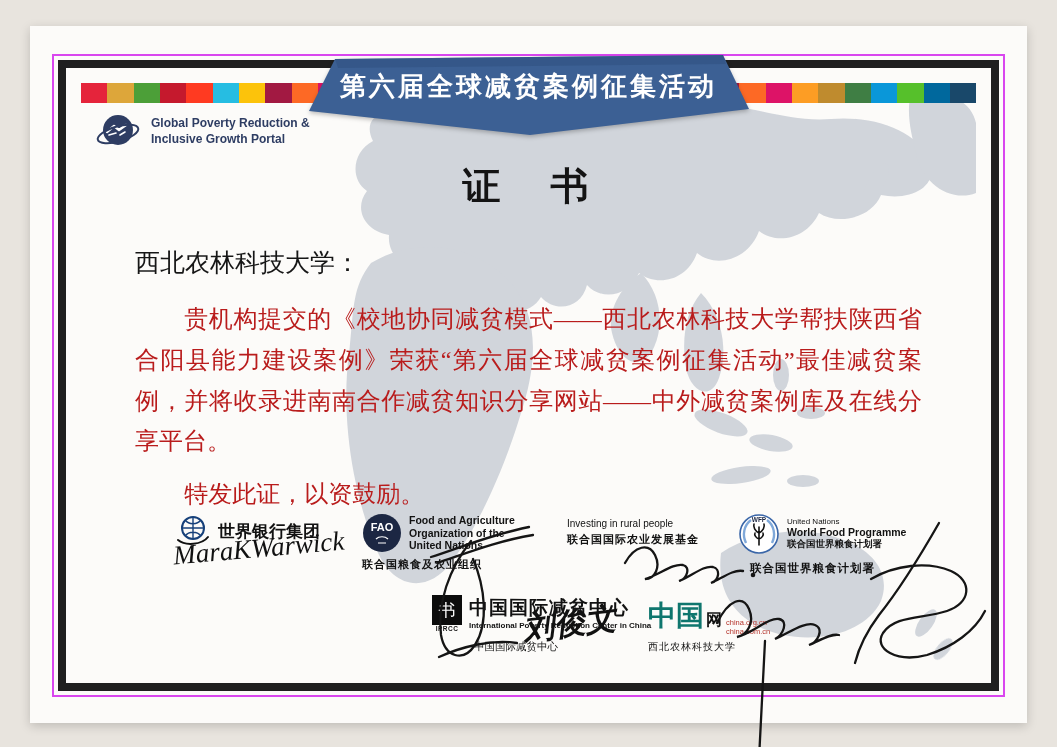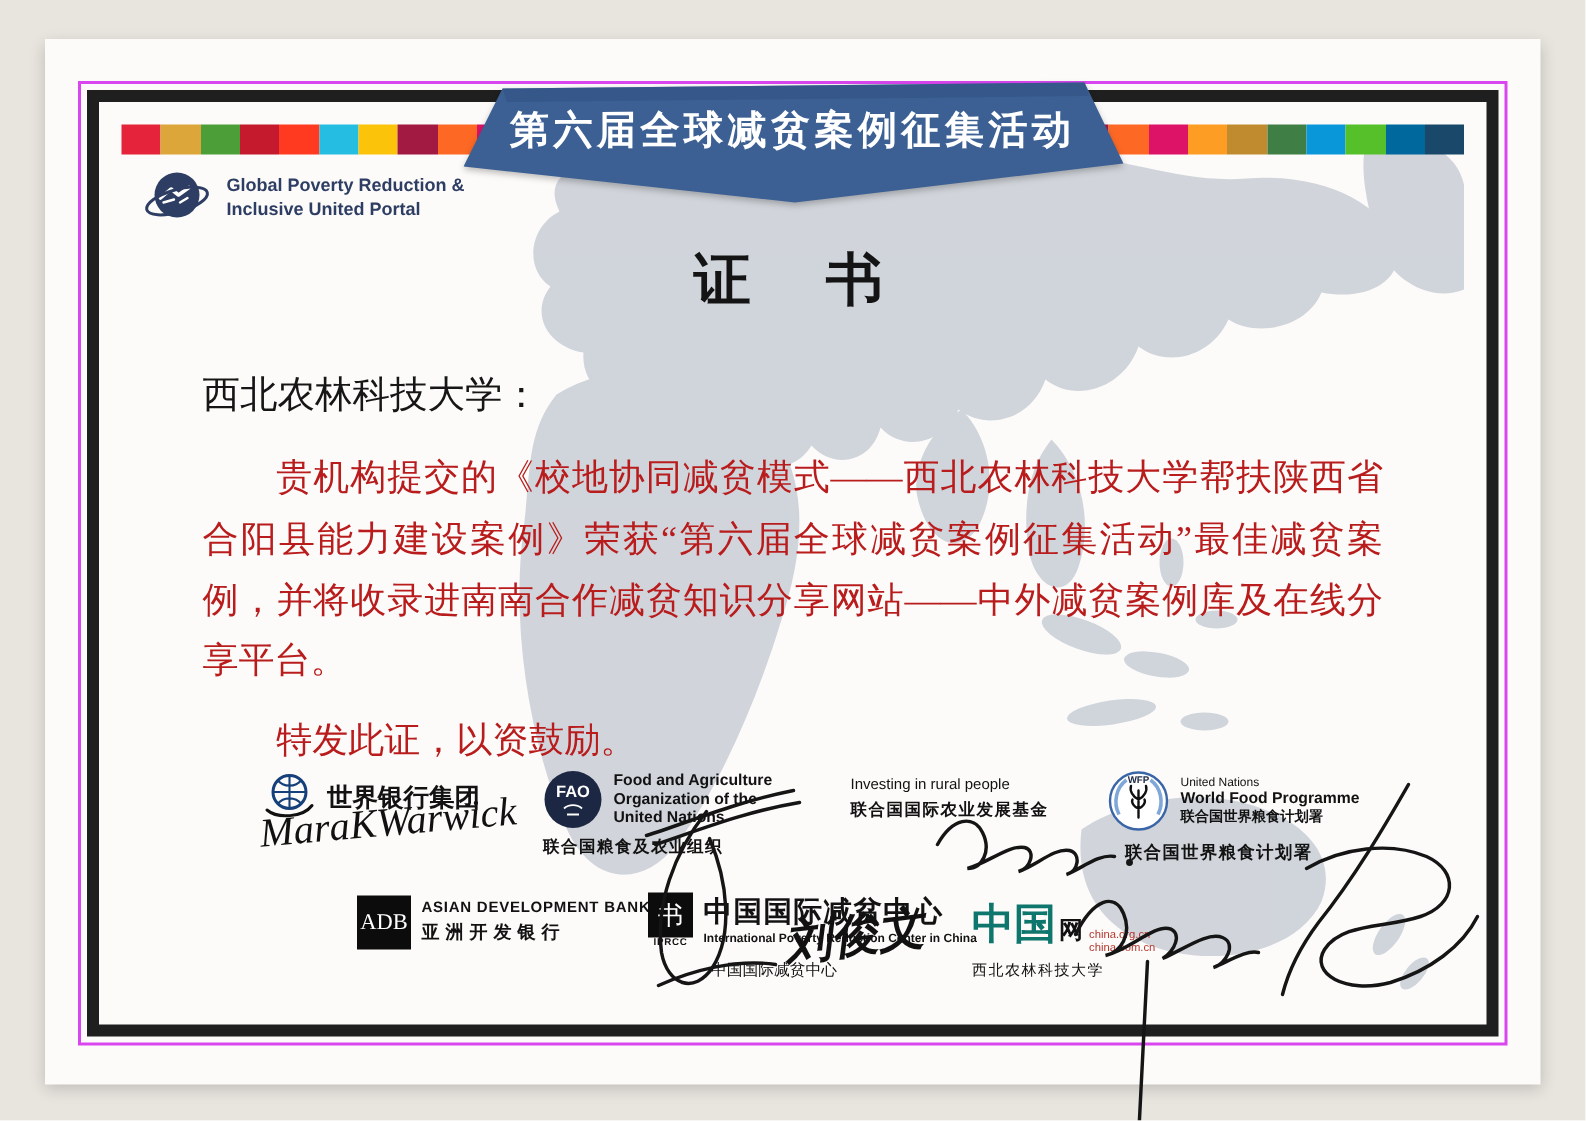--- a/index.html
+++ b/index.html
@@ -165,21 +165,21 @@
 
       <div class="portal">
         <svg width="46" height="46" viewBox="0 0 46 46">
           <circle cx="23" cy="21" r="15" fill="#2e3d63"></circle>
           <path d="M12,23 L19,17 L24,21 L31,16" stroke="#ffffff" stroke-width="2.4" fill="none" stroke-linecap="round" stroke-linejoin="round"></path>
           <path d="M14,26 L21,24 M25,26 L30,23" stroke="#ffffff" stroke-width="1.6" fill="none" stroke-linecap="round"></path>
           <ellipse cx="23" cy="25" rx="21" ry="7.5" fill="none" stroke="#2e3d63" stroke-width="2" transform="rotate(-16 23 25)"></ellipse>
         </svg>
         <div class="portal-text" style="color: rgb(46, 61, 99);">
           <div>Global Poverty Reduction &amp;</div>
-          <div>Inclusive United Portal</div>
+          <div>Inclusive Growth Portal</div>
         </div>
       </div>
 
       <div class="cert-title">证　书</div>
       <div class="addressee">西北农林科技大学：</div>
       <p class="body-par">贵机构提交的《校地协同减贫模式——西北农林科技大学帮扶陕西省合阳县能力建设案例》荣获“第六届全球减贫案例征集活动”最佳减贫案例，并将收录进南南合作减贫知识分享网站——中外减贫案例库及在线分享平台。</p>
       <p class="body-par closing">特发此证，以资鼓励。</p>
 
       <div class="org" style="left:94px; top:430px;">
         <div class="org-row">
@@ -224,31 +224,20 @@
           </svg>
           <div>
             <div class="wfp-en1">United Nations</div>
             <div class="wfp-en2">World Food Programme</div>
             <div class="wfp-cnl serifcn">联合国世界粮食计划署</div>
           </div>
         </div>
         <div class="wfp-cn serifcn">联合国世界粮食计划署</div>
       </div>
 
-      <div class="org" style="left:157px; top:514px;">
-        <div class="org-row">
-          <div class="adb-box">
-            <span>ADB</span>
-          </div>
-          <div>
-            <div class="adb-en">ASIAN DEVELOPMENT BANK</div>
-            <div class="adb-cn">亚洲开发银行</div>
-          </div>
-        </div>
-      </div>
 
       <div class="org" style="left:351px; top:512px;">
         <div class="org-row" style="align-items:flex-start;">
           <div>
             <div class="iprcc-box">
                     <span>书</span>
                   </div>
             <div class="iprcc-abbr">IPRCC</div>
           </div>
           <div>

